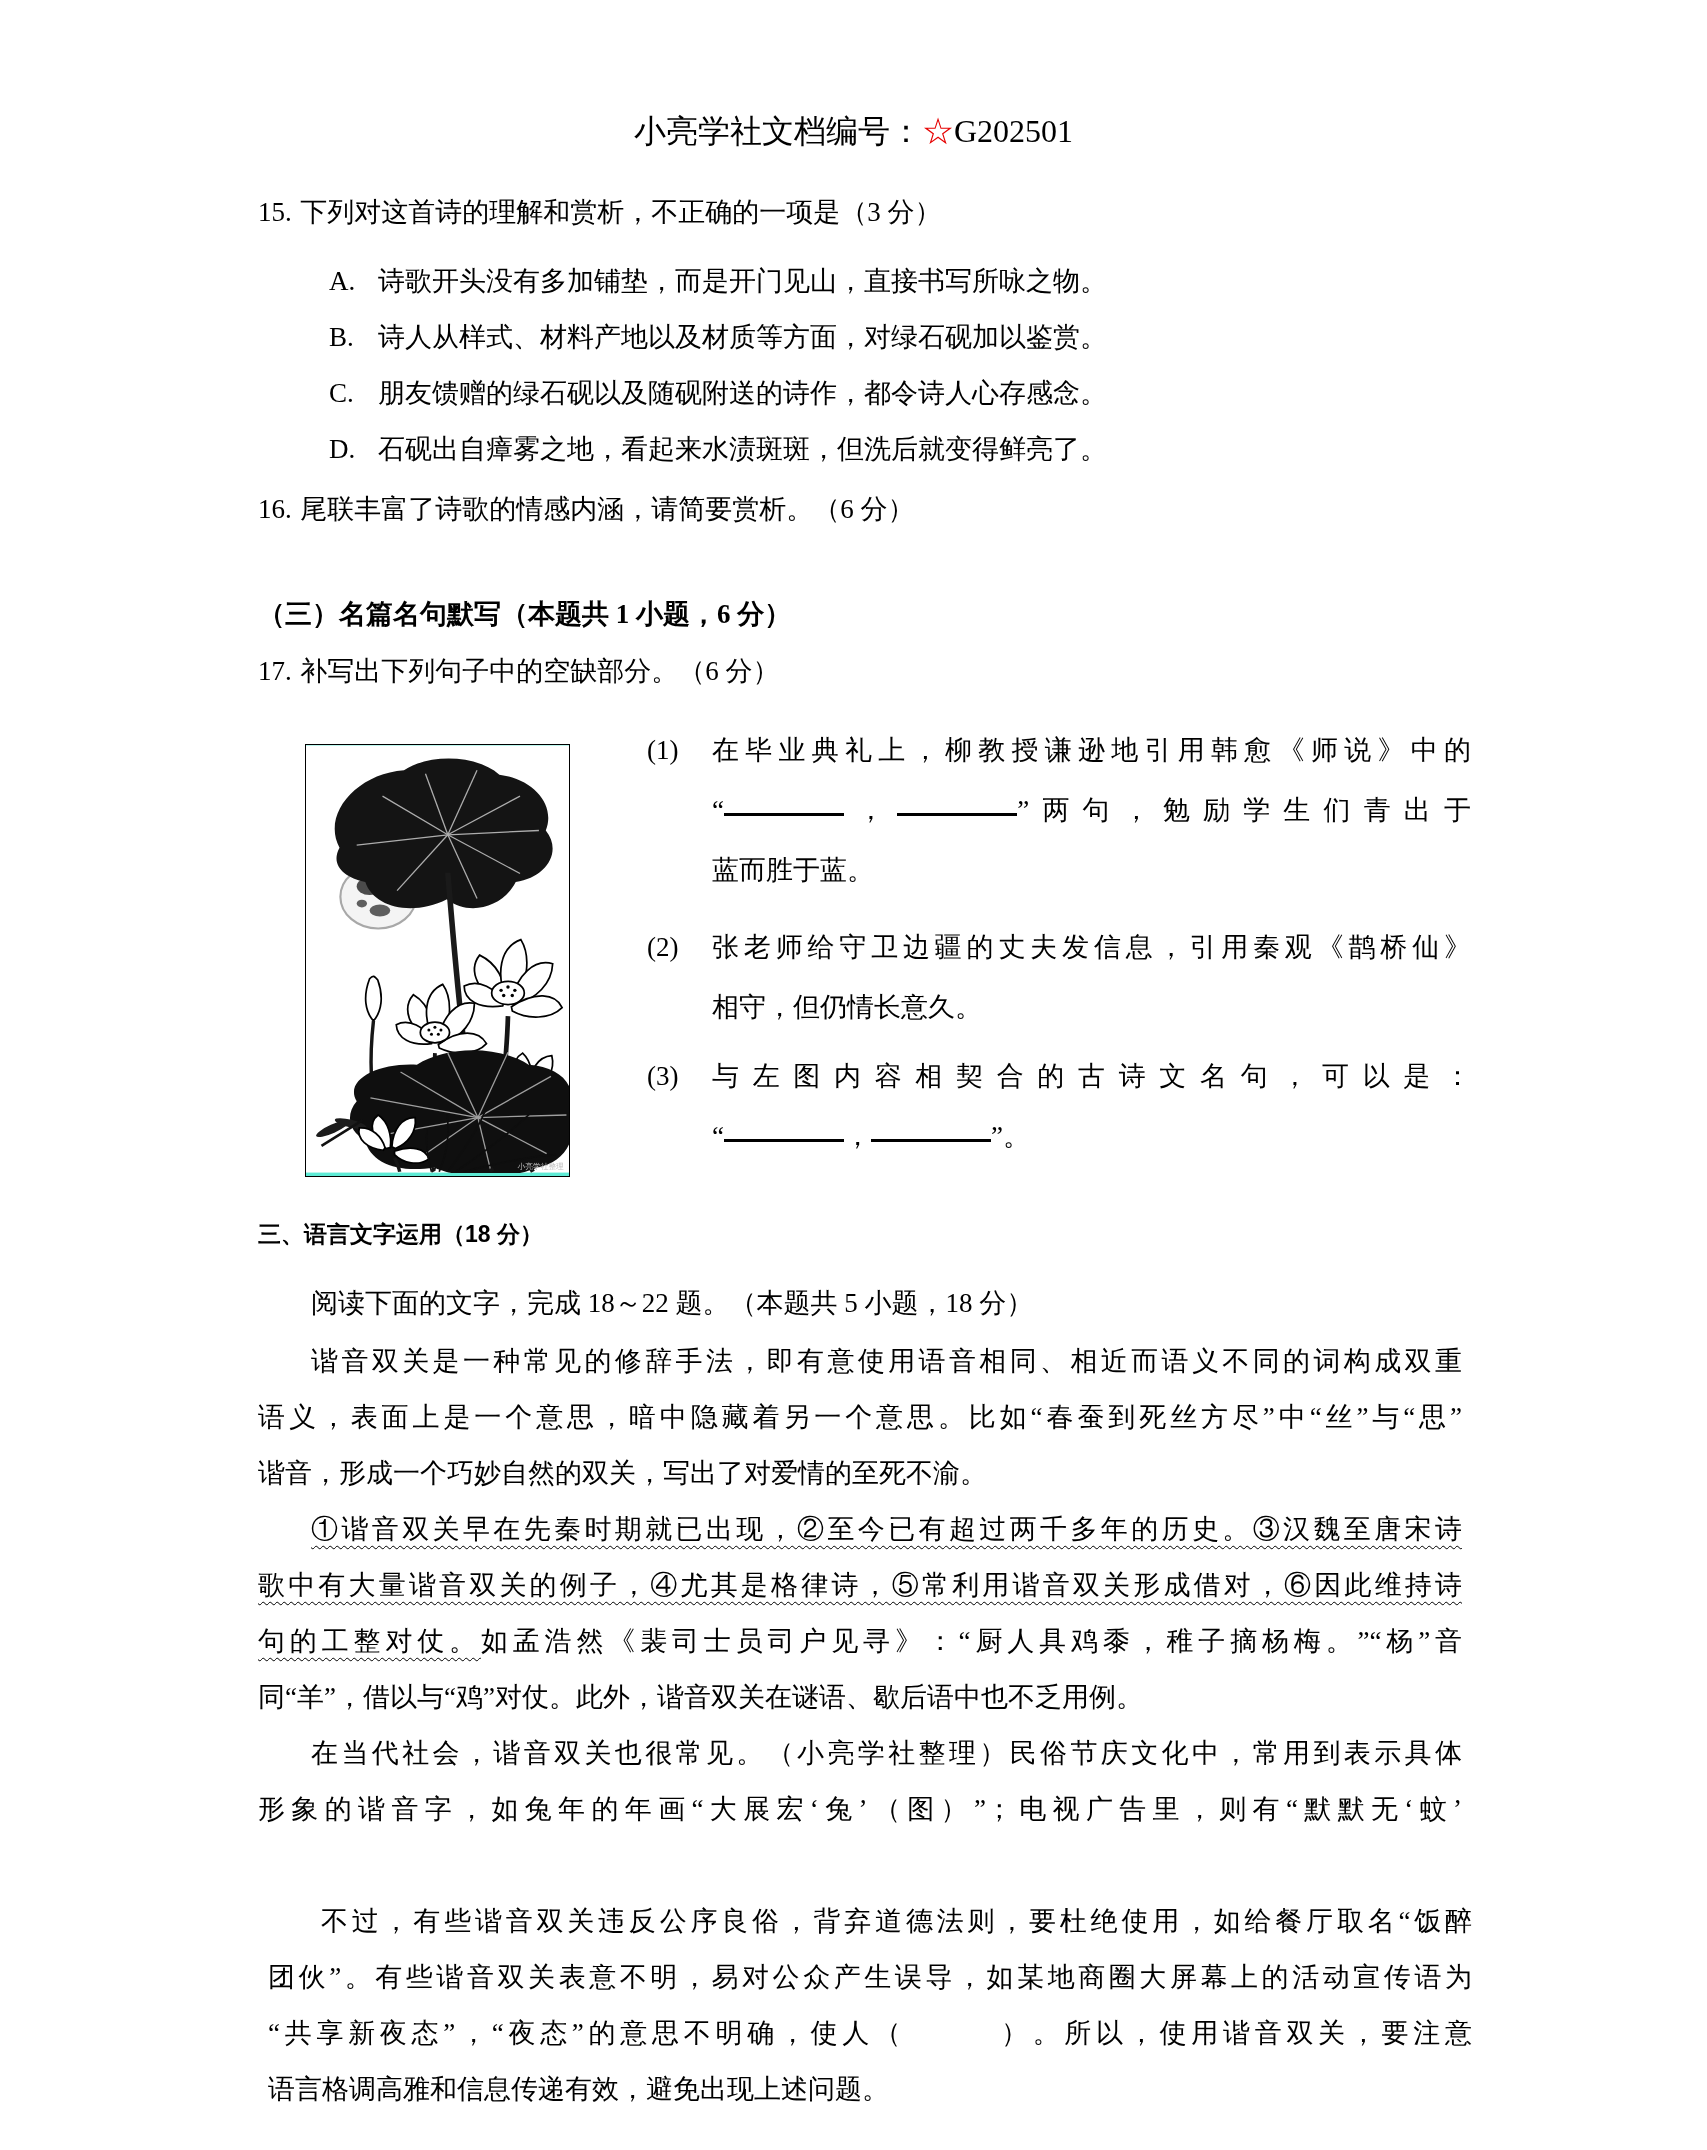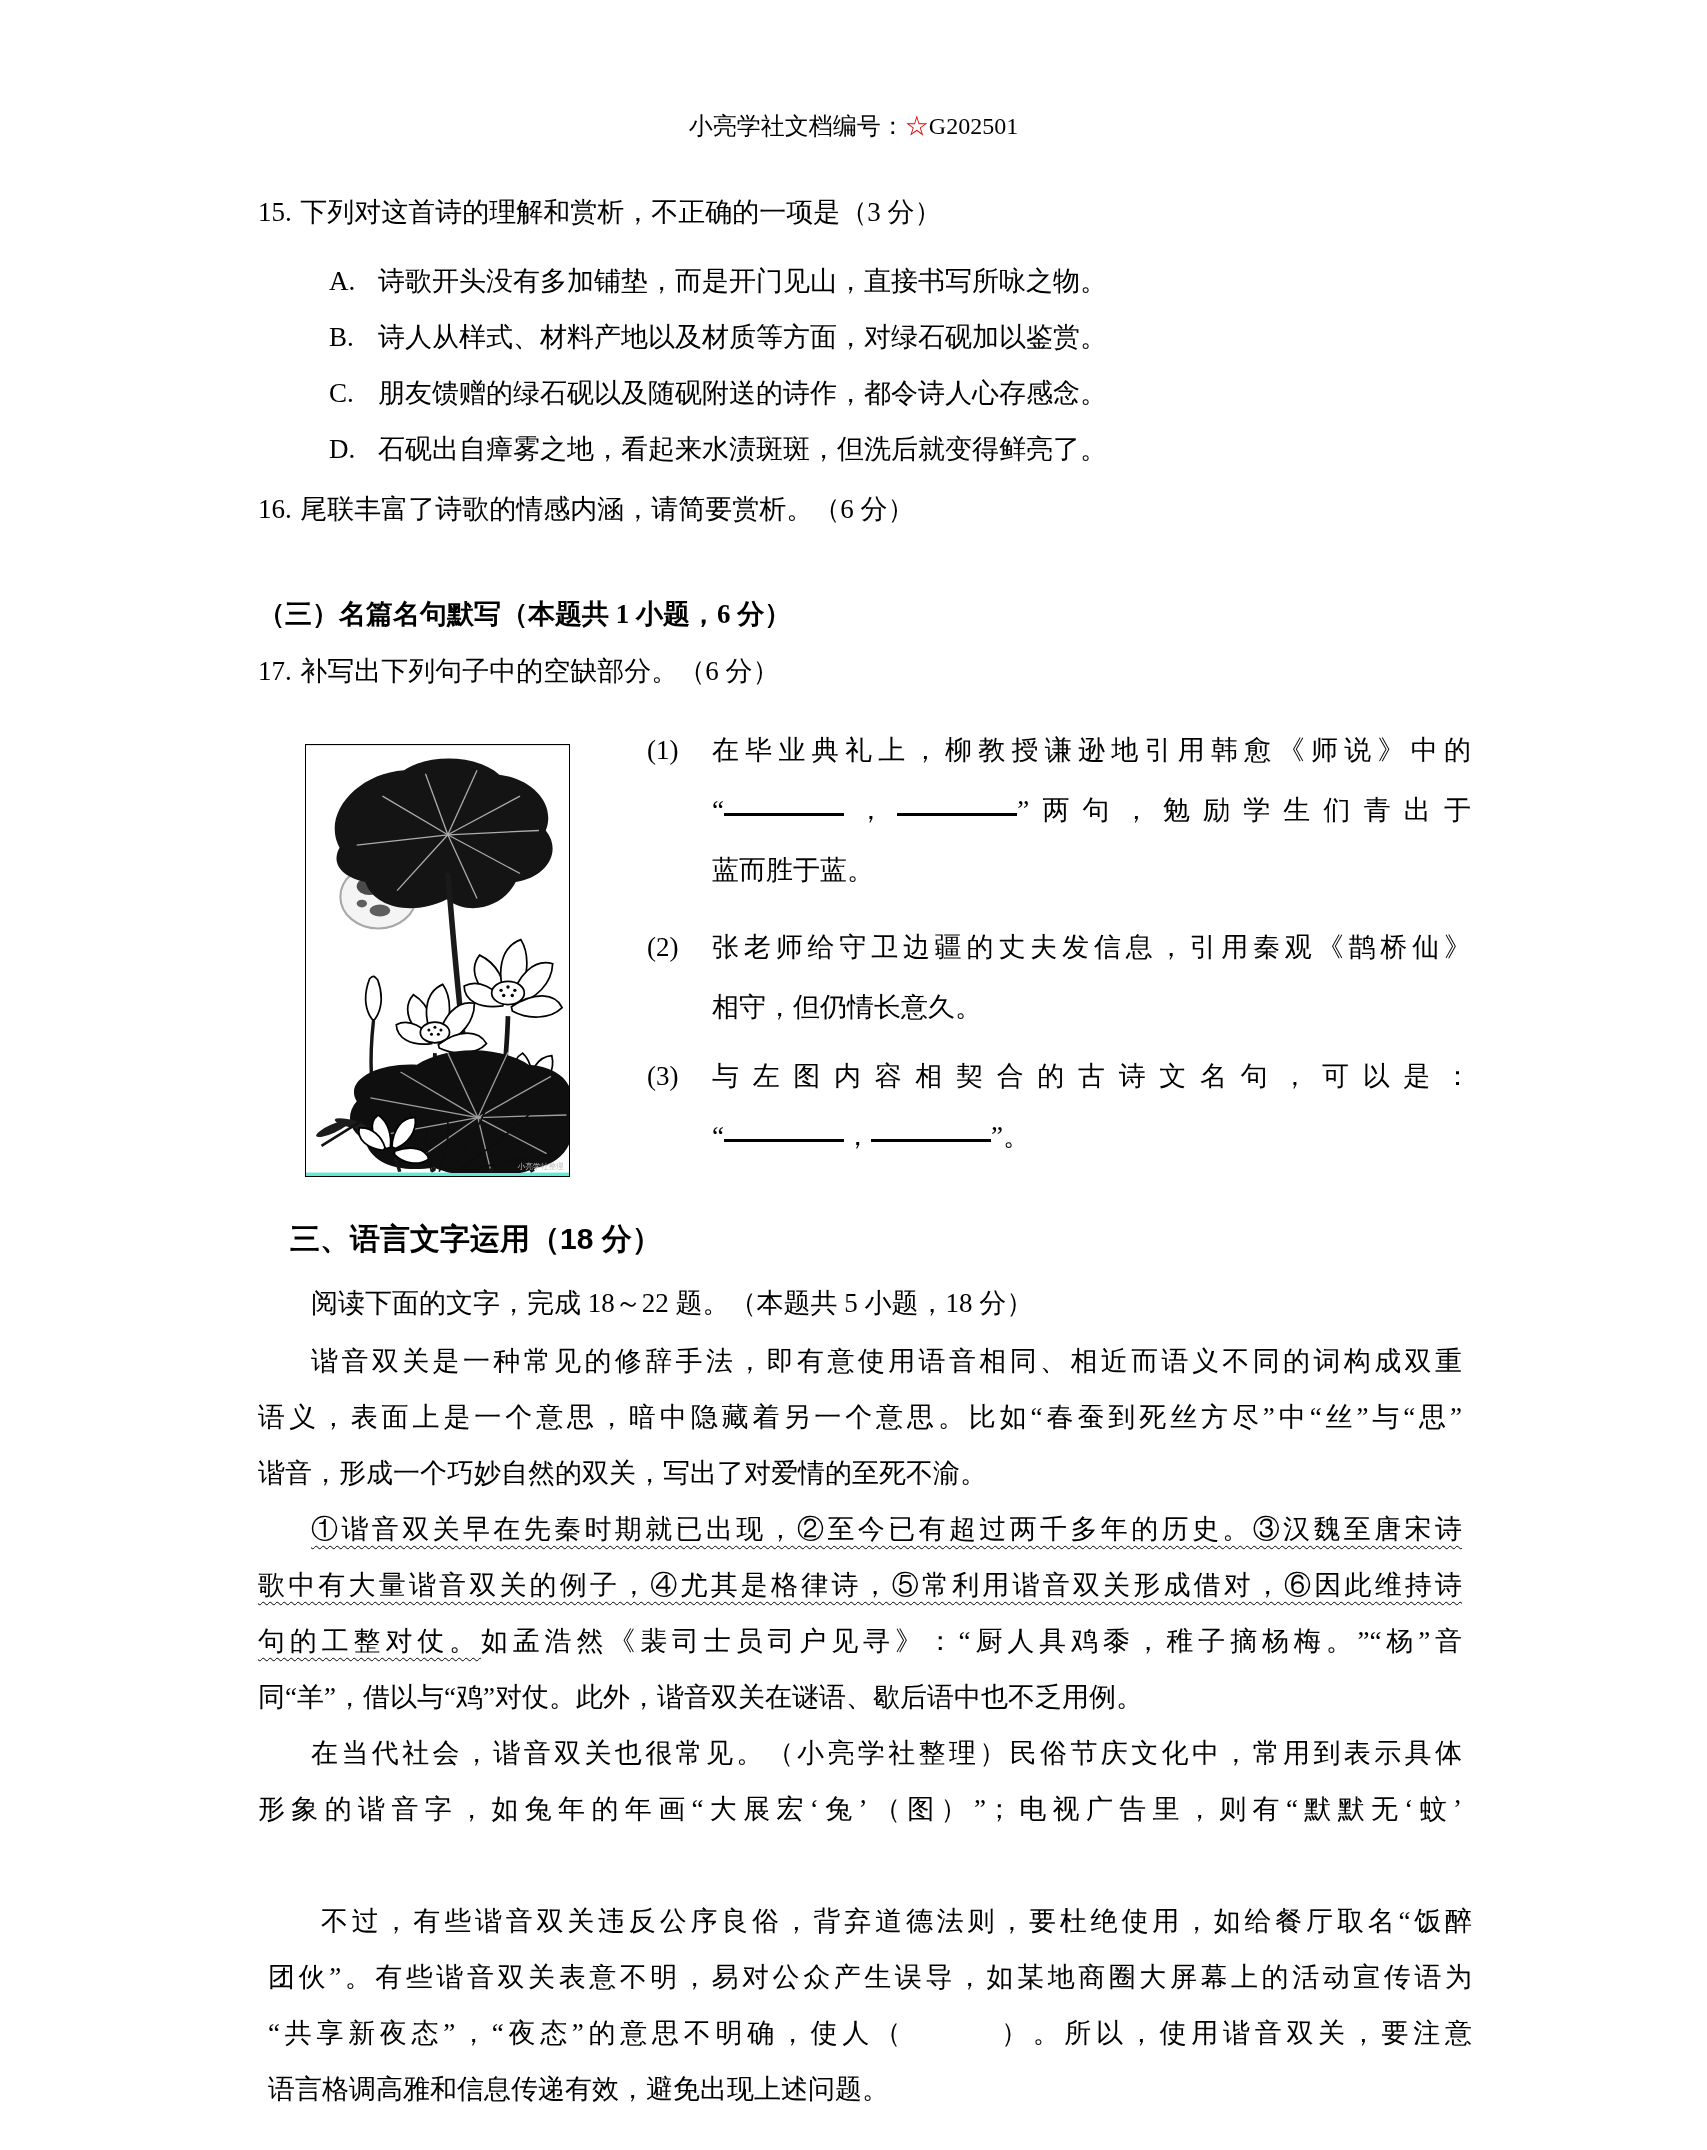--- a/index.html
+++ b/index.html
@@ -9,27 +9,27 @@
   .center{left:0;width:1707px;text-align:center;}
   .tline{line-height:56px;text-align:justify;}
   .jline{text-align:justify;text-align-last:justify;}
   .indent{text-indent:53px;}
   .wavy{text-decoration-line:underline;text-decoration-style:wavy;
         text-decoration-thickness:1.3px;text-underline-offset:6.9px;text-decoration-color:#000;}
   .blank{display:inline-block;height:4.3px;border-bottom:3.9px solid #000;vertical-align:2.6px;}
   .blank-s{width:120px;}
   .blank-l{width:275px;}
   .num{margin-right:8.6px;}
-  .header-line{font-size:24px;}
+  .header-line{font-size:32px;}
   .star{color:#e60000;}
   .options{margin-left:71px;}
   .option-row{line-height:56px;}
   .opt-label{display:inline-block;width:49px;}
   .sec-heading{font-weight:bold;}
-  .big-heading{font-family:"Liberation Sans", sans-serif;font-weight:bold;font-size:30px;margin-left:32px;}
+  .big-heading{font-family:"Liberation Sans", sans-serif;font-weight:bold;font-size:23px;}
   .figure{position:absolute;left:305px;top:744px;width:263px;height:431px;
           border:1.7px solid #000;background:#5eead4;}
   .figure svg{display:block;}
   .q17-block{position:absolute;left:647px;top:720px;width:824px;}
   .q17-item{display:flex;}
   .q17-label{width:65px;flex:none;line-height:60px;}
   .q17-lines{width:759px;}
   .q17-lines .tline{line-height:60px;}
   .item-gap2{margin-top:17px;}
   .item-gap3{margin-top:8.6px;}

